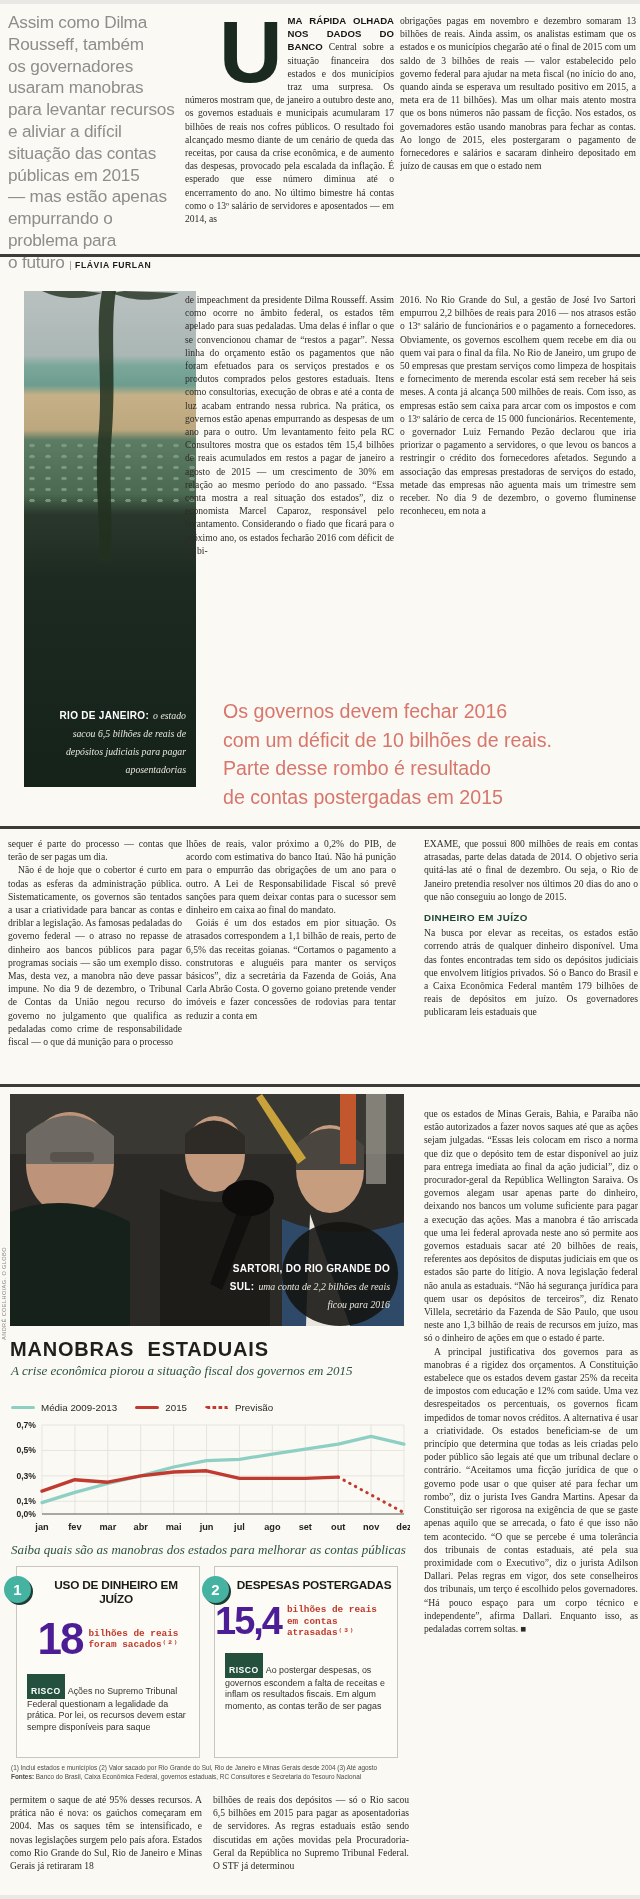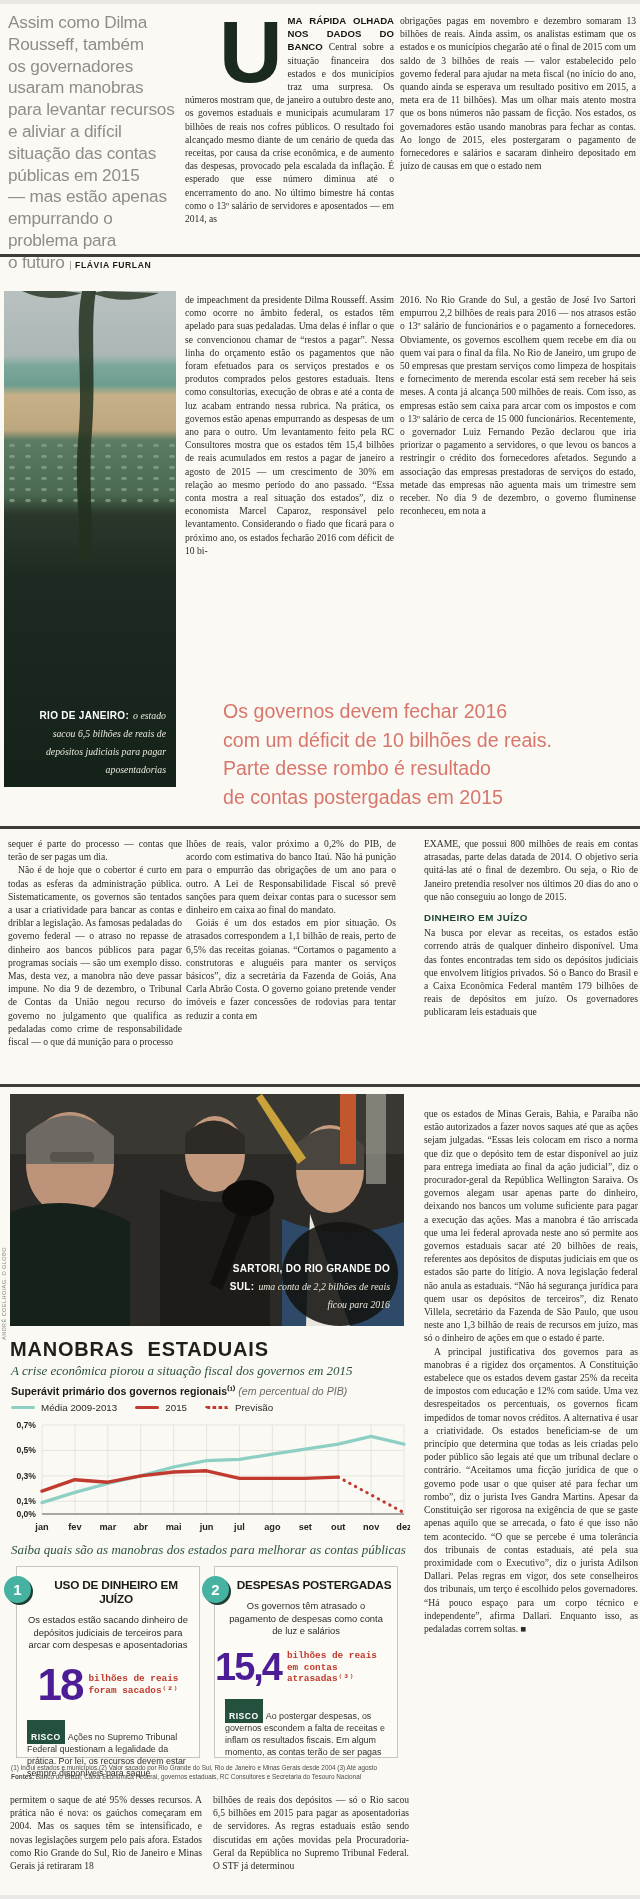--- a/index.html
+++ b/index.html
@@ -17,21 +17,21 @@
   
   .bodycol{font-size:9.6px;line-height:13.2px;text-align:justify;color:#2f2c29;overflow:hidden;}
   .bodycol p{margin:0;}
   .bodycol p + p{text-indent:10px;}
   .dropcap{float:left;font-family:"Liberation Sans",sans-serif;font-weight:800;
            font-size:88px;line-height:70px;color:#1b2a20;margin:3px 8px 0 34px;letter-spacing:-3px;}
   .leadin{font-family:"Liberation Sans",sans-serif;font-weight:bold;color:#161512;}
   .subhead{font-family:"Liberation Sans",sans-serif;font-weight:bold;font-size:9.8px;
            color:#1d4434;letter-spacing:0.4px;margin:8px 0 2px !important;text-indent:0 !important;}
   
-  .photo1{left:4px;top:287px;width:172px;height:496px;overflow:hidden;
+  .photo1{left:24px;top:287px;width:172px;height:496px;overflow:hidden;
           background:linear-gradient(180deg,#b9c1c0 0%,#aab7b4 13%,#7ca79a 15%,#6d9d8f 19%,
           #c6b087 21%,#bda77e 28%,#5d7c64 30%,#4a6950 41%,#2a382c 45%,#1d2a21 58%,#15221a 100%);}
   .mosaic{position:absolute;left:0;top:30%;width:100%;height:14%;
           background-image:radial-gradient(#86a089 2.5px,transparent 3px);
           background-size:16px 11px;opacity:.8;}
   .palm{position:absolute;left:0;top:0;}
   .photo-caption{position:absolute;right:10px;bottom:10px;width:150px;text-align:right;}
   .cap-label{font-family:"Liberation Sans",sans-serif;font-weight:bold;font-size:10px;
              color:#ffffff;letter-spacing:0.3px;}
   .cap-text{font-style:italic;font-size:9.8px;line-height:12.5px;color:#e9e7da;}
@@ -181,21 +181,20 @@
   </div>
   <div class="abs credit" data-name="photo-credit">ANDRÉ COELHO/AG. O GLOBO</div>
 
   <div class="abs bodycol" style="left:424px;top:1103px;width:214px;height:792px;" data-name="sec4-column-right">
     <p data-name="sec4-text-right-p1">que os estados de Minas Gerais, Bahia, e Paraíba não estão autorizados a fazer novos saques até que as ações sejam julgadas. “Essas leis colocam em risco a norma que diz que o depósito tem de estar disponível ao juiz para entrega imediata ao final da ação judicial”, diz o procurador-geral da República Wellington Saraiva. Os governos alegam usar apenas parte do dinheiro, deixando nos bancos um volume suficiente para pagar a execução das ações. Mas a manobra é tão arriscada que uma lei federal aprovada neste ano só permite aos governos estaduais sacar até 20 bilhões de reais, referentes aos depósitos de disputas judiciais em que os estados são parte do litígio. A nova legislação federal não anula as estaduais. “Não há segurança jurídica para quem usar os depósitos de terceiros”, diz Renato Villela, secretário da Fazenda de São Paulo, que usou neste ano 1,3 bilhão de reais de recursos em juízo, mas só o dinheiro de ações em que o estado é parte.</p>
     <p data-name="sec4-text-right-p2">A principal justificativa dos governos para as manobras é a rigidez dos orçamentos. A Constituição estabelece que os estados devem gastar 25% da receita de impostos com educação e 12% com saúde. Uma vez desrespeitados os percentuais, os governos ficam impedidos de tomar novos créditos. A alternativa é usar a criatividade. Os estados beneficiam-se de um princípio que determina que todas as leis criadas pelo poder público são legais até que um tribunal declare o contrário. “Aceitamos uma ficção jurídica de que o governo pode usar o que quiser até para fechar um rombo”, diz o jurista Ives Gandra Martins. Apesar da Constituição ser rigorosa na exigência de que se gaste apenas aquilo que se arrecada, o fato é que isso não tem acontecido. “O que se percebe é uma tolerância dos tribunais de contas estaduais, até pela sua proximidade com o Executivo”, diz o jurista Adilson Dallari. Pelas regras em vigor, dos sete conselheiros dos tribunais, um terço é escolhido pelos governadores. “Há pouco espaço para um corpo técnico e independente”, afirma Dallari. Enquanto isso, as pedaladas correm soltas. ■</p>
   </div>
 
   <div class="abs ig-title" data-name="infographic-title">MANOBRAS ESTADUAIS</div>
   <div class="abs ig-sub ig-italic" data-name="infographic-subtitle">A crise econômica piorou a situação fiscal dos governos em 2015</div>
-  <div class="abs ig-chart-head" data-name="chart-heading"><span data-name="chart-heading-main">Superávit primário dos governos regionais⁽¹⁾</span> <span class="suffix" data-name="chart-heading-unit">(em percentual do PIB)</span></div>
 
   <div class="abs ig-legend" data-name="chart-legend">
     <span class="legend-item" data-name="legend-item-media">
         <span class="sw" data-name="legend-swatch-media" style="background: rgb(142, 207, 196);"></span>
         <span data-name="legend-label-media">Média 2009-2013</span>
       </span>
     <span class="legend-item" data-name="legend-item-2015">
         <span class="sw" data-name="legend-swatch-2015" style="background: rgb(193, 58, 48);"></span>
         <span data-name="legend-label-2015">2015</span>
       </span>
@@ -245,33 +244,31 @@
         <polyline points="36.0,73.1 68.9,61.7 101.8,64.2 134.7,57.9 167.6,54.0 200.5,52.8 233.5,60.4 266.4,60.4 299.3,60.4 332.2,59.1" fill="none" stroke="#c13a30" stroke-width="3.4" stroke-linecap="round" stroke-linejoin="round"></polyline>
         <polyline points="332.2,59.1 365.1,76.9 398.0,94.7" fill="none" stroke="#c13a30" stroke-width="3" stroke-dasharray="0.5 6" stroke-linecap="round"></polyline>
       </svg>
   </div>
 
   <div class="abs ig-saiba ig-italic" data-name="infographic-lede-line">Saiba quais são as manobras dos estados para melhorar as contas públicas</div>
 
   <div class="abs igbox" style="left:16px;" data-name="infobox-dinheiro-em-juizo">
     <div class="num" data-name="infobox-1-number">1</div>
     <h3 data-name="infobox-1-title">USO DE DINHEIRO EM JUÍZO</h3>
-    <div class="boxbody" data-name="infobox-1-body">Os estados estão sacando dinheiro de depósitos judiciais de terceiros para arcar com despesas e aposentadorias</div>
     <div class="bignum-row" data-name="infobox-1-stat">
       <span class="bignum n1" data-name="infobox-1-stat-value">18</span>
       <span class="bignum-label" data-name="infobox-1-stat-label">bilhões de reais
 foram sacados⁽²⁾</span>
     </div>
     <p class="risco" data-name="infobox-1-risk"><span class="badge" data-name="infobox-1-risk-badge">RISCO</span><span data-name="infobox-1-risk-text">Ações no Supremo Tribunal Federal questionam a legalidade da prática. Por lei, os recursos devem estar sempre disponíveis para saque</span></p>
   </div>
 
   <div class="abs igbox" style="left:214px;" data-name="infobox-despesas-postergadas">
     <div class="num" data-name="infobox-2-number">2</div>
     <h3 data-name="infobox-2-title">DESPESAS POSTERGADAS</h3>
-    <div class="boxbody" data-name="infobox-2-body">Os governos têm atrasado o pagamento de despesas como conta de luz e salários</div>
     <div class="bignum-row" data-name="infobox-2-stat">
       <span class="bignum n2" data-name="infobox-2-stat-value">15,4</span>
       <span class="bignum-label" data-name="infobox-2-stat-label">bilhões de reais
 em contas atrasadas⁽³⁾</span>
     </div>
     <p class="risco" data-name="infobox-2-risk"><span class="badge" data-name="infobox-2-risk-badge">RISCO</span><span data-name="infobox-2-risk-text">Ao postergar despesas, os governos escondem a falta de receitas e inflam os resultados fiscais. Em algum momento, as contas terão de ser pagas</span></p>
   </div>
 
   <div class="abs ig-foot" data-name="infographic-footnotes">
     <div data-name="footnote-line">(1) Inclui estados e municípios (2) Valor sacado por Rio Grande do Sul, Rio de Janeiro e Minas Gerais desde 2004 (3) Até agosto</div>

